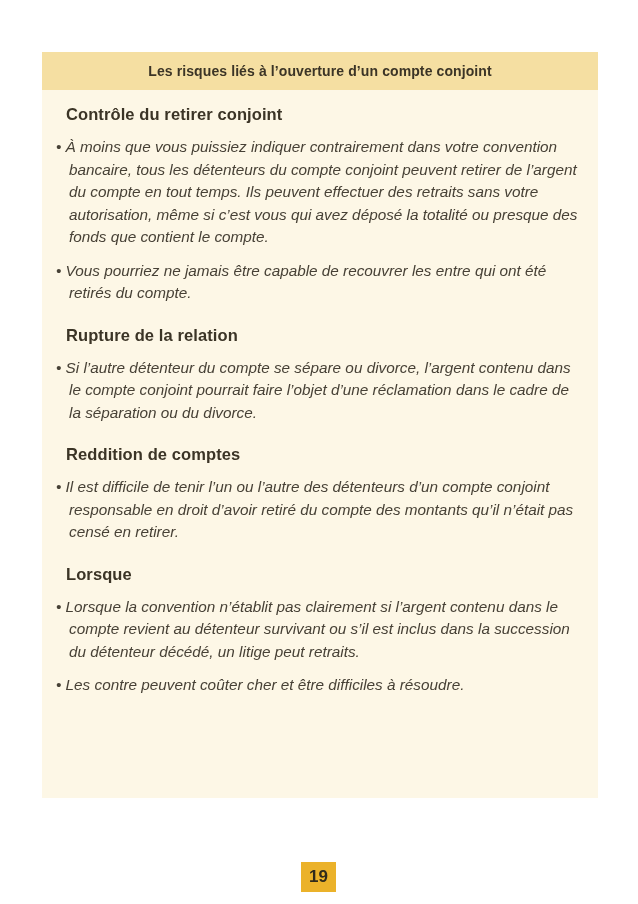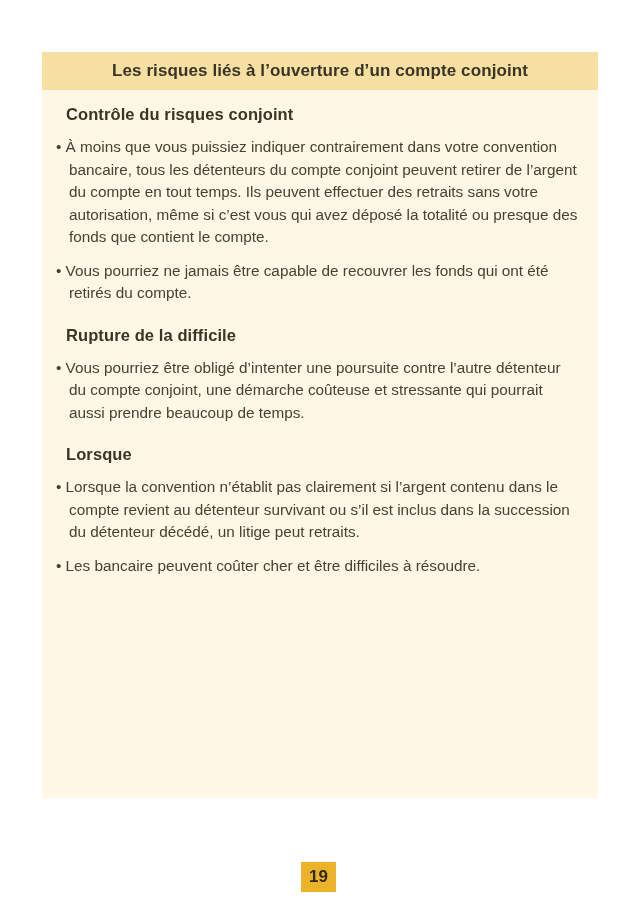--- a/index.html
+++ b/index.html
@@ -30,40 +30,41 @@
     background: var(--panel_bg);
   }
   .panel-header {
     height: 38px;
     background: var(--header_bg);
     display: flex;
     align-items: center;
     justify-content: center;
   }
   .panel-header h1 {
-    font-size: 17px;
+    font-size: 14px;
     font-weight: bold;
     color: var(--heading_text);
     letter-spacing: 0.1px;
   }
   .panel-body {
     padding: 12px 20px 0 14px;
   }
   .panel-body h2 {
     font-size: 16.5px;
     font-weight: bold;
     color: var(--heading_text);
     margin: 21px 0 12px 10px;
     letter-spacing: 0.1px;
   }
   .panel-body h2.first {
     margin-top: 3px;
   }
   .bullet-list {
     list-style: none;
+    font-style: italic;
   }
   .bullet-list li {
     font-size: 15.3px;
     line-height: 22.5px;
     color: var(--text);
     padding-left: 13px;
     text-indent: -13px;
     margin-bottom: 11px;
   }
   .bullet-list li::before {
@@ -90,38 +91,40 @@
 <div class="page">
 
   <section class="panel">
 
     <header class="panel-header">
       <h1>Les risques liés à l’ouverture d’un compte conjoint</h1>
     </header>
 
     <div class="panel-body">
 
-      <h2 class="first">Contrôle du risques conjoint</h2>
+      <h2 class="first">Contrôle du retirer conjoint</h2>
       <ul class="bullet-list">
         <li>À moins que vous puissiez indiquer contrairement dans votre convention bancaire, tous les détenteurs du compte conjoint peuvent retirer de l’argent du compte en tout temps. Ils peuvent effectuer des retraits sans votre autorisation, même si c’est vous qui avez déposé la totalité ou presque des fonds que contient le compte.</li>
-        <li>Vous pourriez ne jamais être capable de recouvrer les fonds qui ont été retirés du compte.</li>
+        <li>Vous pourriez ne jamais être capable de recouvrer les entre qui ont été retirés du compte.</li>
       </ul>
 
-      <h2>Rupture de la difficile</h2>
+      <h2>Rupture de la relation</h2>
       <ul class="bullet-list">
+        <li>Si l’autre détenteur du compte se sépare ou divorce, l’argent contenu dans le compte conjoint pourrait faire l’objet d’une réclamation dans le cadre de la séparation ou du divorce.</li>
       </ul>
 
+      <h2>Reddition de comptes</h2>
       <ul class="bullet-list">
-        <li>Vous pourriez être obligé d’intenter une poursuite contre l’autre détenteur du compte conjoint, une démarche coûteuse et stressante qui pourrait aussi prendre beaucoup de temps.</li>
+        <li>Il est difficile de tenir l’un ou l’autre des détenteurs d’un compte conjoint responsable en droit d’avoir retiré du compte des montants qu’il n’était pas censé en retirer.</li>
       </ul>
 
       <h2>Lorsque</h2>
       <ul class="bullet-list">
         <li>Lorsque la convention n’établit pas clairement si l’argent contenu dans le compte revient au détenteur survivant ou s’il est inclus dans la succession du détenteur décédé, un litige peut retraits.</li>
-        <li>Les bancaire peuvent coûter cher et être difficiles à résoudre.</li>
+        <li>Les contre peuvent coûter cher et être difficiles à résoudre.</li>
       </ul>
 
     </div>
   </section>
 
   <div class="page-badge">19</div>
 
 </div>
 
 </body></html>

